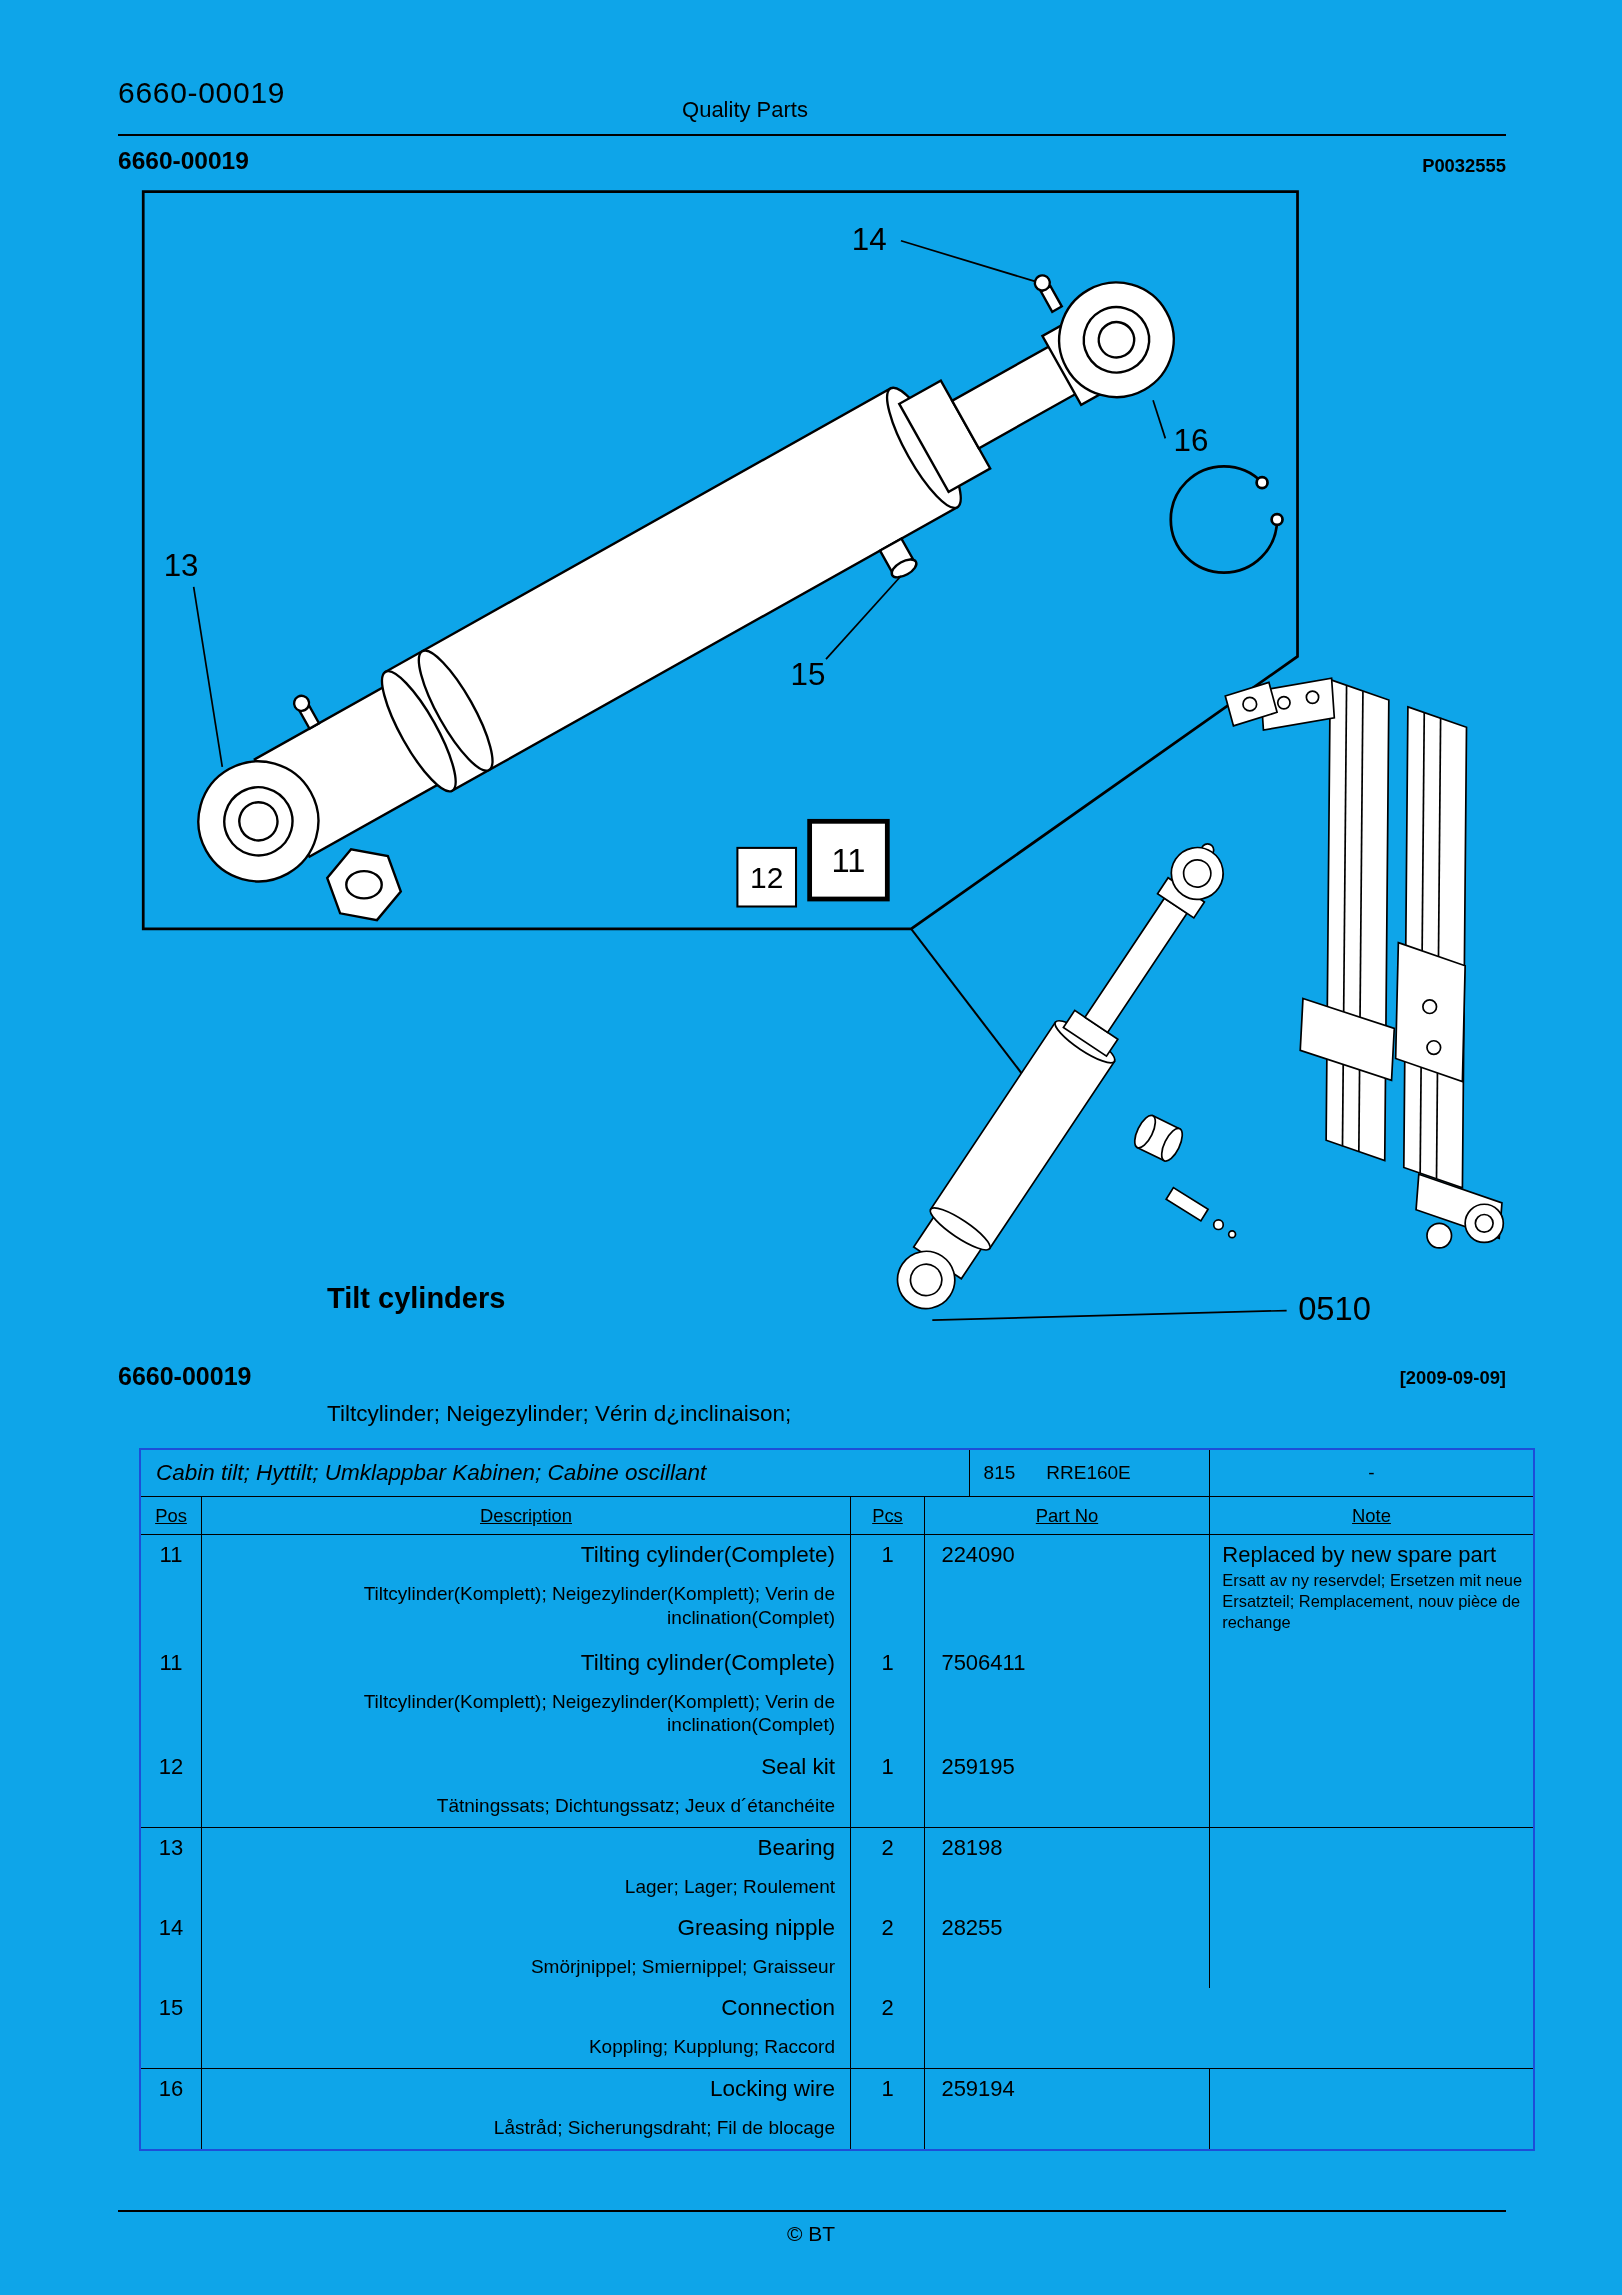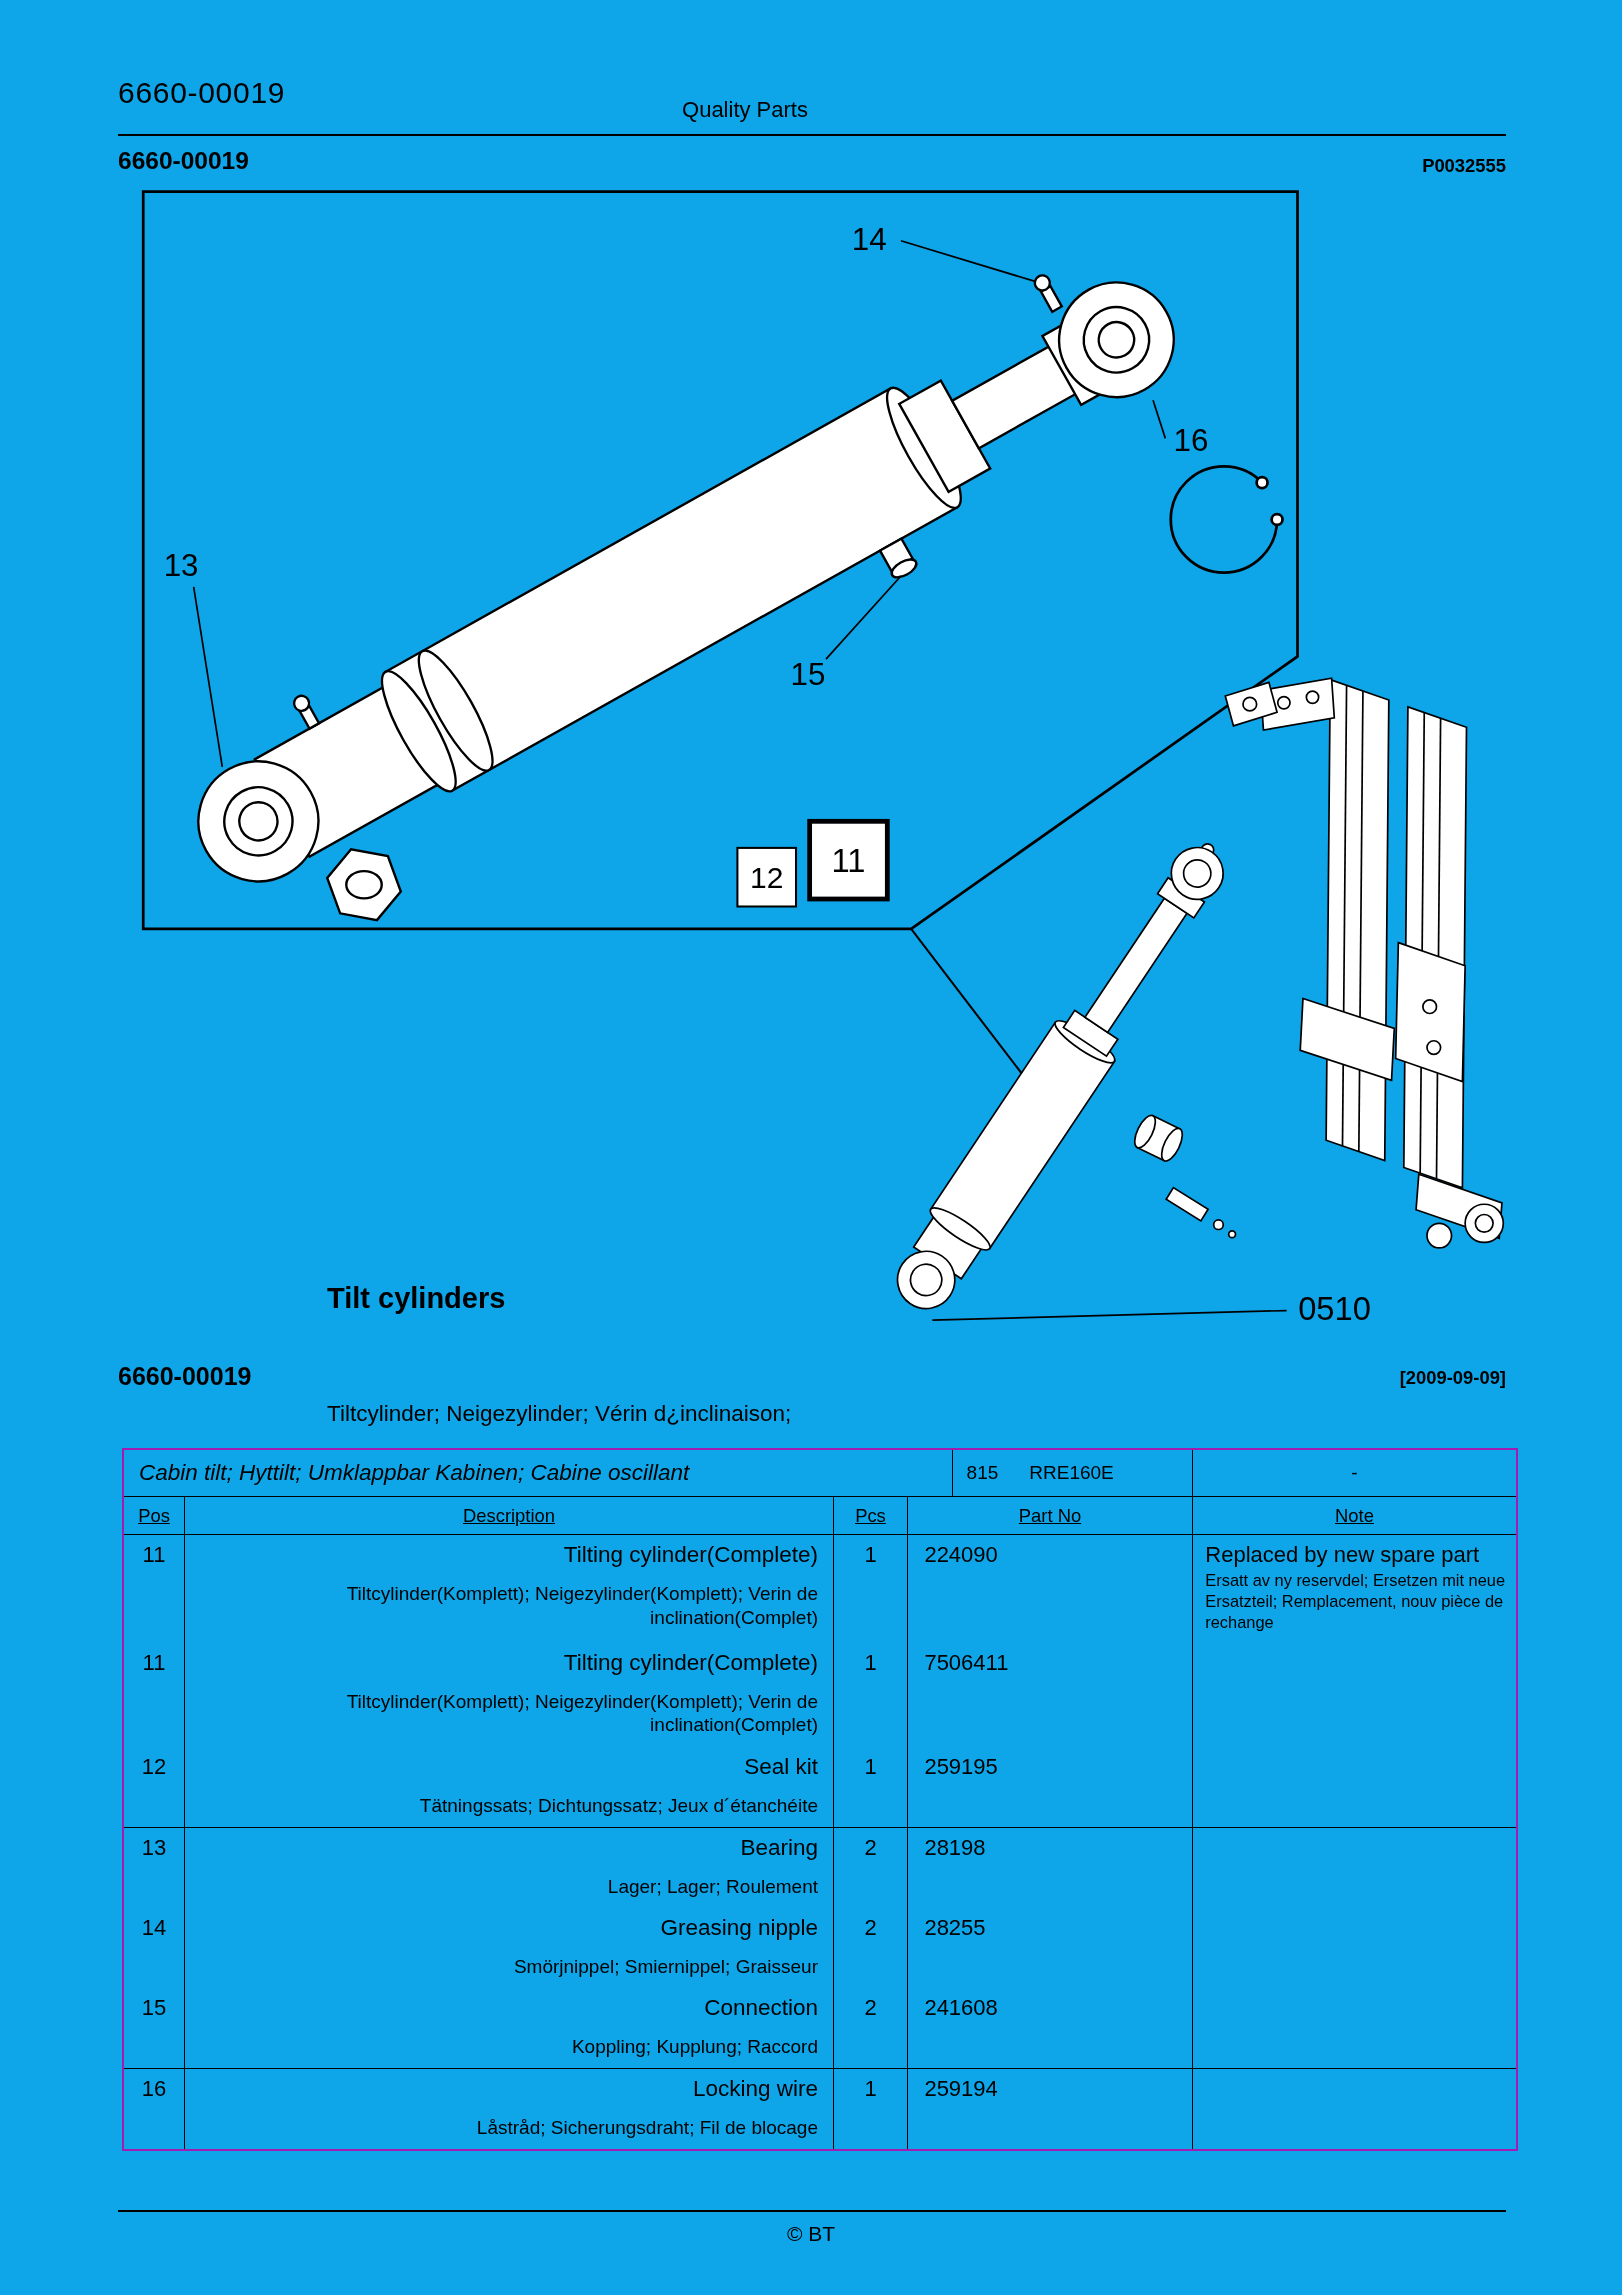--- a/index.html
+++ b/index.html
@@ -18,21 +18,21 @@
   
   .figure-svg { left:0; top:174px; }
 
   
   .sec-code  { left:118px; top:1362px; font-size:25px; font-weight:700; }
   .sec-title { left:327px; top:1282px; font-size:29px; font-weight:700; }
   .sec-date  { right:116px; top:1367px; font-size:18.4px; font-weight:700; }
   .sec-sub   { left:327px; top:1401px; font-size:22.5px; font-weight:400; }
 
   
-  .ptable { position:absolute; left:122px; top:1448px; width:1396px; border:2px solid #a21caf; box-sizing:border-box; }
+  .ptable { position:absolute; left:139px; top:1448px; width:1396px; border:2px solid #1d4ed8; box-sizing:border-box; }
   .hrow1 { display:flex; border-bottom:1.4px solid #000; height:46px; }
   .hrow1 > div { box-sizing:border-box; display:flex; align-items:center; }
   .h1c1 { width:829px; padding-left:15px; font-style:italic; font-size:22.5px; border-right:1.4px solid #000; }
   .h1c2 { width:240px; padding-left:13.6px; font-size:19px; gap:31px; border-right:1.4px solid #000; }
   .h1c3 { flex:1; justify-content:center; font-size:19px; }
   .hrow2 { display:flex; border-bottom:1.4px solid #000; height:37px; font-size:18.4px;text-decoration:underline; }
   .hrow2 > div { box-sizing:border-box; display:flex; align-items:center; justify-content:center; border-right:1.4px solid #000; }
   .hrow2 > div:last-child, .prow > div:last-child { border-right:none; }
   .w-pos  { width:61px; }
   .w-desc { width:649px; }
@@ -281,21 +281,20 @@
       <div class="col-note"></div>
     </div>
 
     <div class="prow sep">
       <div class="col-pos">15</div>
       <div class="col-desc">
         <div class="desc-main">Connection</div>
         <div class="desc-sub">Koppling; Kupplung; Raccord</div>
       </div>
       <div class="col-pcs">2</div>
-      <div class="col-part">241608</div>
       <div class="col-note"></div>
     </div>
 
     <div class="prow">
       <div class="col-pos">16</div>
       <div class="col-desc">
         <div class="desc-main">Locking wire</div>
         <div class="desc-sub">Låstråd; Sicherungsdraht; Fil de blocage</div>
       </div>
       <div class="col-pcs">1</div>

